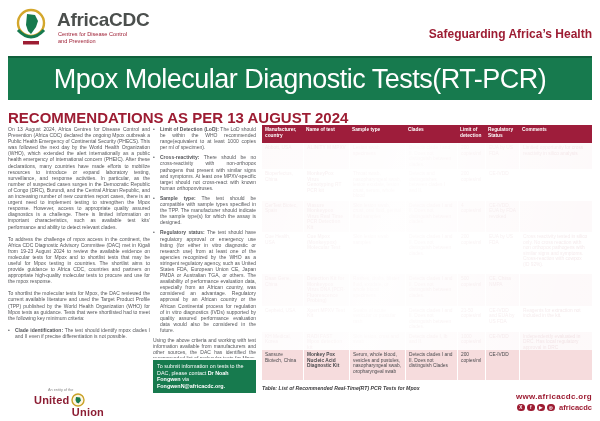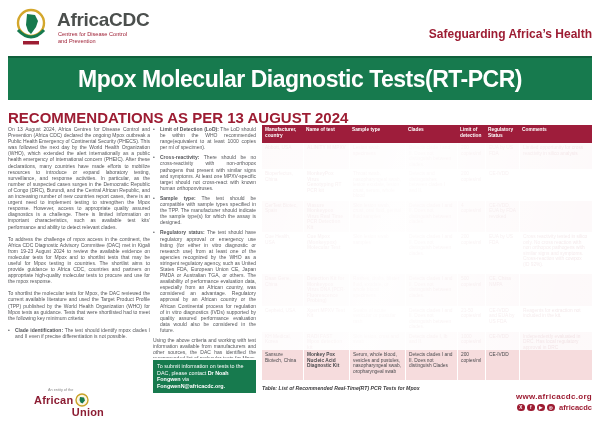--- a/index.html
+++ b/index.html
@@ -9,21 +9,21 @@
   
   .emblem{position:absolute;left:10px;top:6px;width:42px;height:44px;}
   .brand-name{position:absolute;left:57px;top:9px;font-size:19px;font-weight:bold;color:#4b4f4d;letter-spacing:-0.3px;}
   .brand-sub{position:absolute;left:58px;top:31px;font-size:5.6px;line-height:6.6px;color:#9d1d33;}
   .brand-sub span{display:block;}
   .tagline{position:absolute;right:8px;top:27px;font-size:12px;font-weight:bold;color:#9d1d33;}
 
   
   .banner{position:absolute;left:8px;top:56px;width:584px;height:42px;background:#177a4e;
           display:flex;align-items:center;justify-content:center;border-top:2px solid #10603c;}
-  .banner h1{margin:12px;color:#fff;font-size:23px;font-weight:bold;letter-spacing:-0.5px;white-space:nowrap;}
+  .banner h1{margin:12px;color:#fff;font-size:27px;font-weight:normal;letter-spacing:-0.5px;white-space:nowrap;}
 
   .rec-heading{position:absolute;left:8px;top:109px;font-size:15px;font-weight:bold;color:#9d1d33;}
 
   
   .col{position:absolute;top:126px;font-size:5px;line-height:6.1px;color:#55565a;text-align:justify;overflow:hidden;}
   .col-left{left:8px;width:142px;height:266px;}
   .col-right{left:153px;width:103px;height:232px;}
   .col p{margin:0 0 6px 0;}
   .bullet{display:flex;margin:0 0 4px 0;}
   .bullet .dot{width:7px;flex:none;}
@@ -217,21 +217,21 @@
           <div class="cell c5">CE-IVDD</div>
           <div class="cell c6"></div>
         </div>
       </div>
     <div class="tcaption">Table: List of Recommended Real-Time(RT) PCR Tests for Mpox</div>
   </div>
 
   <div class="entity">An entity of the</div>
   <div class="au-wrap">
     <div class="au-line">
-      <span>African</span>
+      <span>United</span>
       <svg class="au-emblem" viewBox="0 0 14 14">
         <circle cx="7" cy="7" r="6" fill="#fdf6e3" stroke="#c9a227" stroke-width="1.4"></circle>
         <path d="M5 4 l4 0.5 l1 3 l-2.5 3 l-2-1 l-1-2.5 z" fill="#177a4e"></path>
       </svg>
     </div>
     <div class="au-line au-line2">
       <span>Union</span>
     </div>
   </div>
   <div class="website">www.africacdc.org</div>

